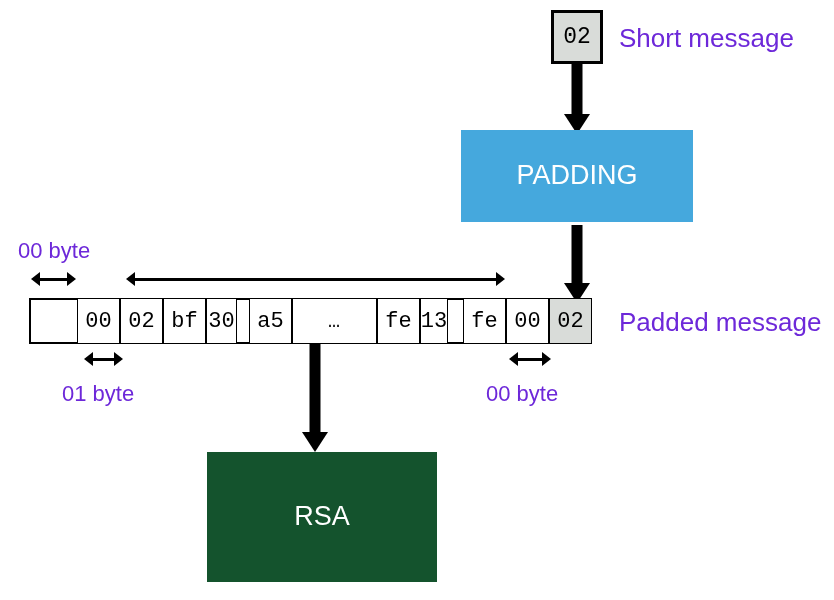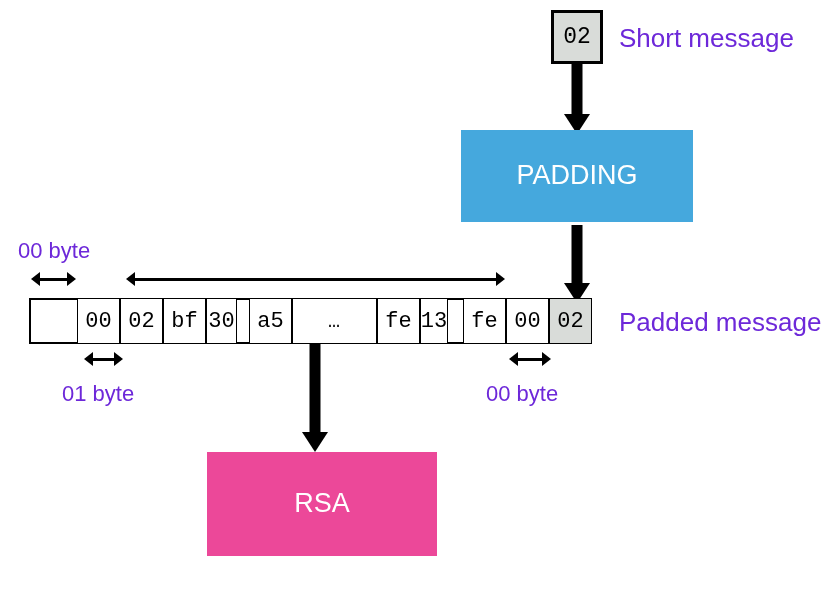--- a/index.html
+++ b/index.html
@@ -209,19 +209,19 @@
       <div class="line"></div>
       <div class="cap right"></div>
   </div>
   <div class="label mid" style="left:486px; top:381px;">00 byte</div>
 
   <div class="flow-arrow" style="left:301px; top:344px; width:28px; height:110px;">
     <div class="shaft" style="top:0; width:11px; height:92px;"></div>
     <div class="head" style="top:88px;"></div>
   </div>
 
-  <div class="proc-box" style="left:207px; top:452px; width:230px; height:104px; background:#ec4899;">
+  <div class="proc-box" style="left:207px; top:452px; width:230px; height:130px; background:#14532d;">
     <div>
       <div>RSA</div>
     </div>
   </div>
 
 </div>
 
 </body></html>

